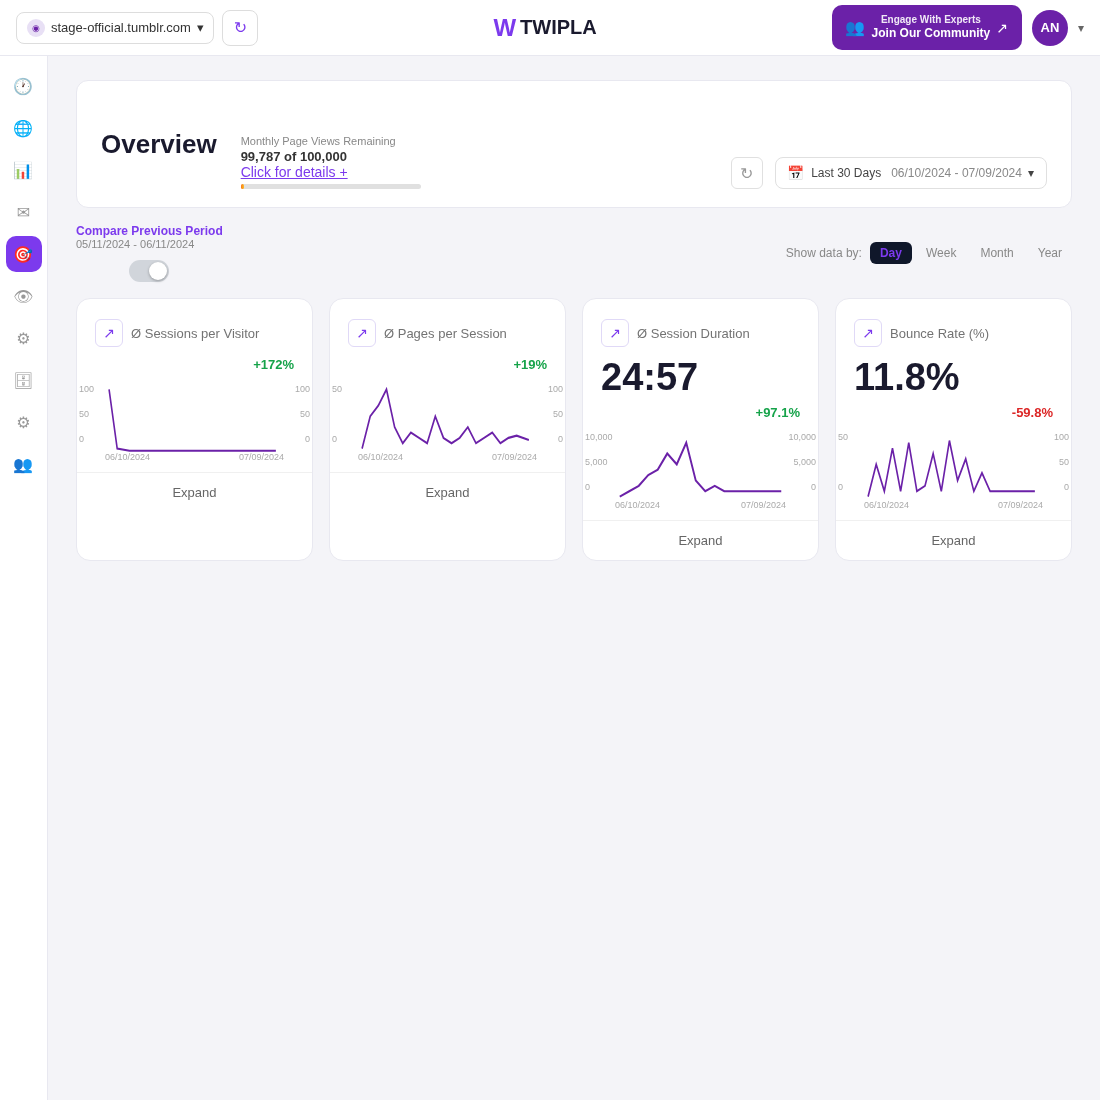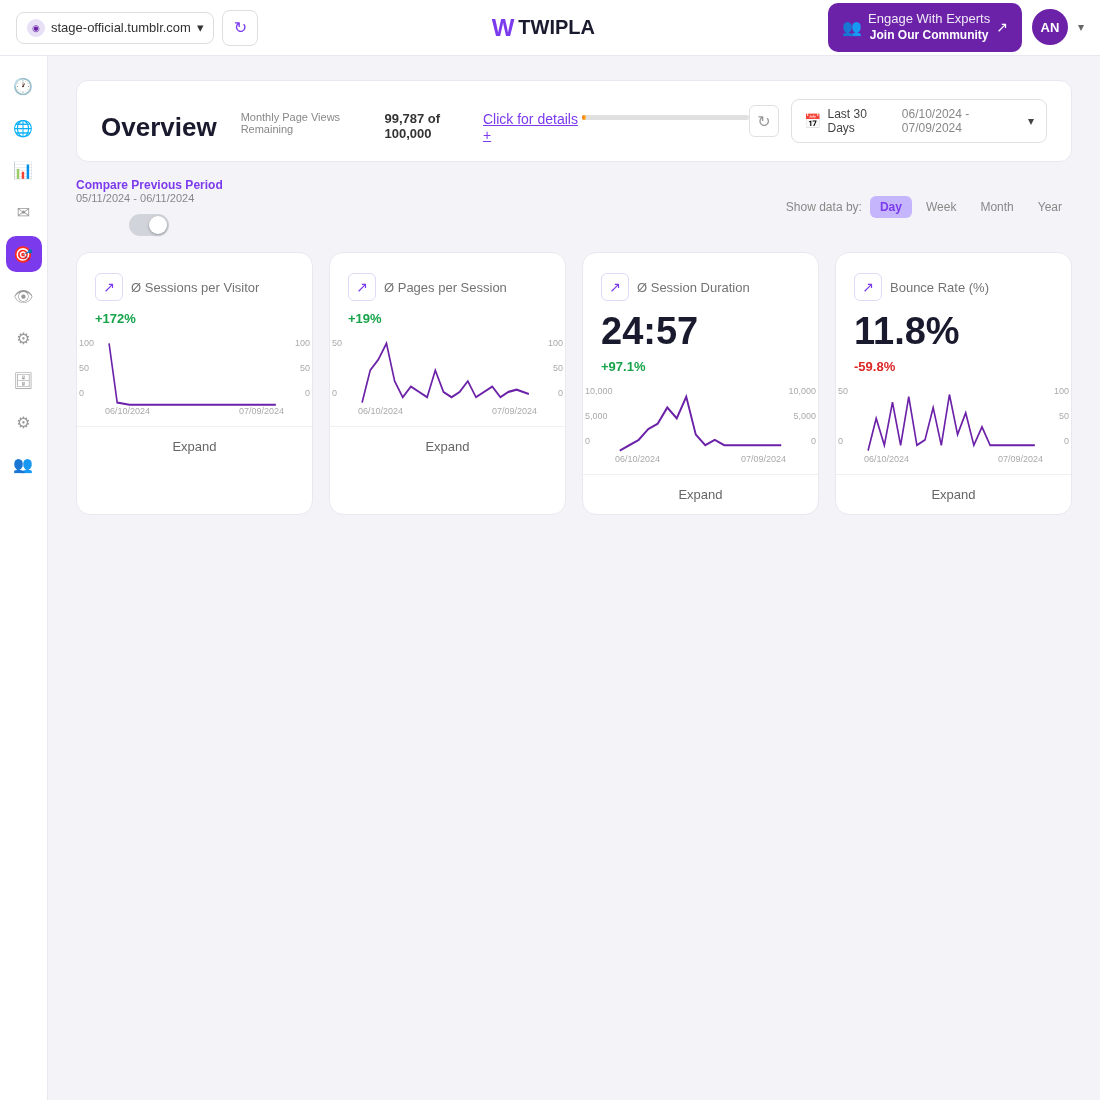--- a/index.html
+++ b/index.html
@@ -24,21 +24,21 @@
       color: #7c3aed; font-size: 16px;
     }
     .nav-logo { font-size: 20px; font-weight: 700; color: #1a1a2e; display:flex; align-items:center; gap:4px; }
     .logo-w { color: #7c3aed; font-size: 24px; font-weight: 900; }
     .nav-right { display:flex; align-items:center; gap: 10px; }
     .engage-btn {
       background: #6b21a8; color: white; border: none; border-radius: 10px;
       padding: 8px 14px; font-size: 12px; cursor: pointer; display:flex; align-items:center; gap:6px;
     }
     .engage-btn-text { display:flex; flex-direction:column; line-height:1.3; }
-    .engage-btn-line1 { font-size: 13px; opacity: 0.9; }
+    .engage-btn-line1 { font-size: 10px; opacity: 0.9; font-weight: bold; }
     .engage-btn-line2 { font-size: 12px; font-weight: 700; }
     .avatar { width: 36px; height: 36px; border-radius: 50%; background: #6b21a8; color:white; display:flex; align-items:center; justify-content:center; font-size:13px; font-weight:700; cursor:pointer; }
     .chevron-down { font-size:12px; color:#666; cursor:pointer; }
 
     
     .main-layout { display: flex; height: calc(1100px - 56px); }
 
     
     .sidebar {
       width: 48px; background: white; border-right: 1px solid #e8e8f0;
@@ -55,21 +55,21 @@
     .content { flex: 1; overflow-y: auto; padding: 24px 28px; background: #f4f4f8; }
 
     
     .overview-header {
       display: flex; align-items: flex-end; justify-content: space-between;
       background: white; padding: 18px 24px; border-radius: 12px;
       margin-bottom: 16px; border: 1px solid #e8e8f0;
     }
     .overview-left { display: flex; align-items: center; gap: 24px; }
     .overview-title { font-size: 26px; font-weight: 800; color: #1a1a2e; }
-    .pageviews-info { display: flex; flex-direction: row; }
+    .pageviews-info { display: flex; flex-direction: column; margin-top: 36px; }
     .pageviews-label { font-size: 11px; color: #888; margin-bottom: 2px; }
     .pageviews-link { font-size: 14px; color: #7c3aed; text-decoration: underline; cursor:pointer; }
     .pageviews-count { font-size: 13px; font-weight: 600; color: #333; }
     .pageviews-bar { width: 180px; height: 5px; background: #e0e0e0; border-radius: 3px; margin-top: 4px; }
     .pageviews-fill { height: 100%; background: linear-gradient(90deg, #f97316, #fbbf24); border-radius: 3px; width: 2%; }
     .overview-right { display: flex; align-items: center; gap: 12px; }
     .refresh-icon-btn { width:32px; height:32px; display:flex; align-items:center; justify-content:center; cursor:pointer; color:#999; border-radius:6px; border:1px solid #e0e0e0; }
     .date-range-btn {
       display:flex; align-items:center; gap:6px; border: 1px solid #e0e0e0;
       border-radius: 8px; padding: 7px 12px; cursor:pointer; font-size: 12px; color:#444; background:white;
@@ -85,33 +85,33 @@
     .compare-label { font-size: 12px; color: #7c3aed; font-weight: 600; }
     .compare-dates { font-size: 11px; color: #888; }
     .toggle-switch {
       width: 40px; height: 22px; background: #d1d5db; border-radius: 11px;
       position: relative; cursor: pointer;
     }
     .toggle-knob { width: 18px; height: 18px; background: white; border-radius: 50%; position:absolute; top:2px; right:2px; box-shadow: 0 1px 3px rgba(0,0,0,0.3); }
     .data-by { display: flex; align-items: center; gap: 8px; font-size: 12px; color: #888; }
     .data-by-options { display: flex; gap: 4px; }
     .data-by-btn { padding: 4px 10px; border-radius: 6px; font-size: 12px; cursor: pointer; border: none; background: transparent; color: #888; }
-    .data-by-btn.active { background: #c4b5fd; color: #7c3aed; font-weight: 600; }
+    .data-by-btn.active { background: #0f172a; color: #7c3aed; font-weight: 600; }
 
     
     .cards-grid { display: grid; grid-template-columns: repeat(4, 1fr); gap: 16px; margin-bottom: 16px; }
     .stat-card {
       background: white; border-radius: 14px; padding: 20px 18px 0 18px;
       border: 1px solid #e8e8f0; display: flex; flex-direction: column;
     }
     .card-header { display:flex; align-items:center; gap:8px; margin-bottom: 10px; }
     .card-icon { width:28px; height:28px; border-radius:6px; border: 1px solid #e0d9f7; display:flex; align-items:center; justify-content:center; color:#7c3aed; font-size:14px; }
     .card-title { font-size: 13px; color: #737373; font-weight: 400; }
     .card-value { font-size: 38px; font-weight: 800; color: #1a1a2e; margin-bottom: 6px; line-height: 1.1; }
-    .card-change { font-size: 13px; font-weight: 600; margin-bottom: 12px; }
+    .card-change { font-size: 13px; font-weight: 600; margin-bottom: 12px; text-align: right; }
     .card-change.positive { color: #16a34a; }
     .card-change.negative { color: #dc2626; }
     .card-chart { height: 80px; position: relative; margin: 0 -18px; }
     .chart-labels { display: flex; justify-content: space-between; padding: 0 4px; }
     .chart-label { font-size: 9px; color: #aaa; }
     .chart-y-left { position:absolute; left:0; top:0; display:flex; flex-direction:column; justify-content:space-between; height:60px; padding: 0 2px; }
     .chart-y-right { position:absolute; right:0; top:0; display:flex; flex-direction:column; justify-content:space-between; height:60px; padding: 0 2px; text-align:right; }
     .chart-y-val { font-size: 9px; color: #aaa; }
     .expand-btn {
       border: none; background: transparent; color: #666; font-size: 13px;

